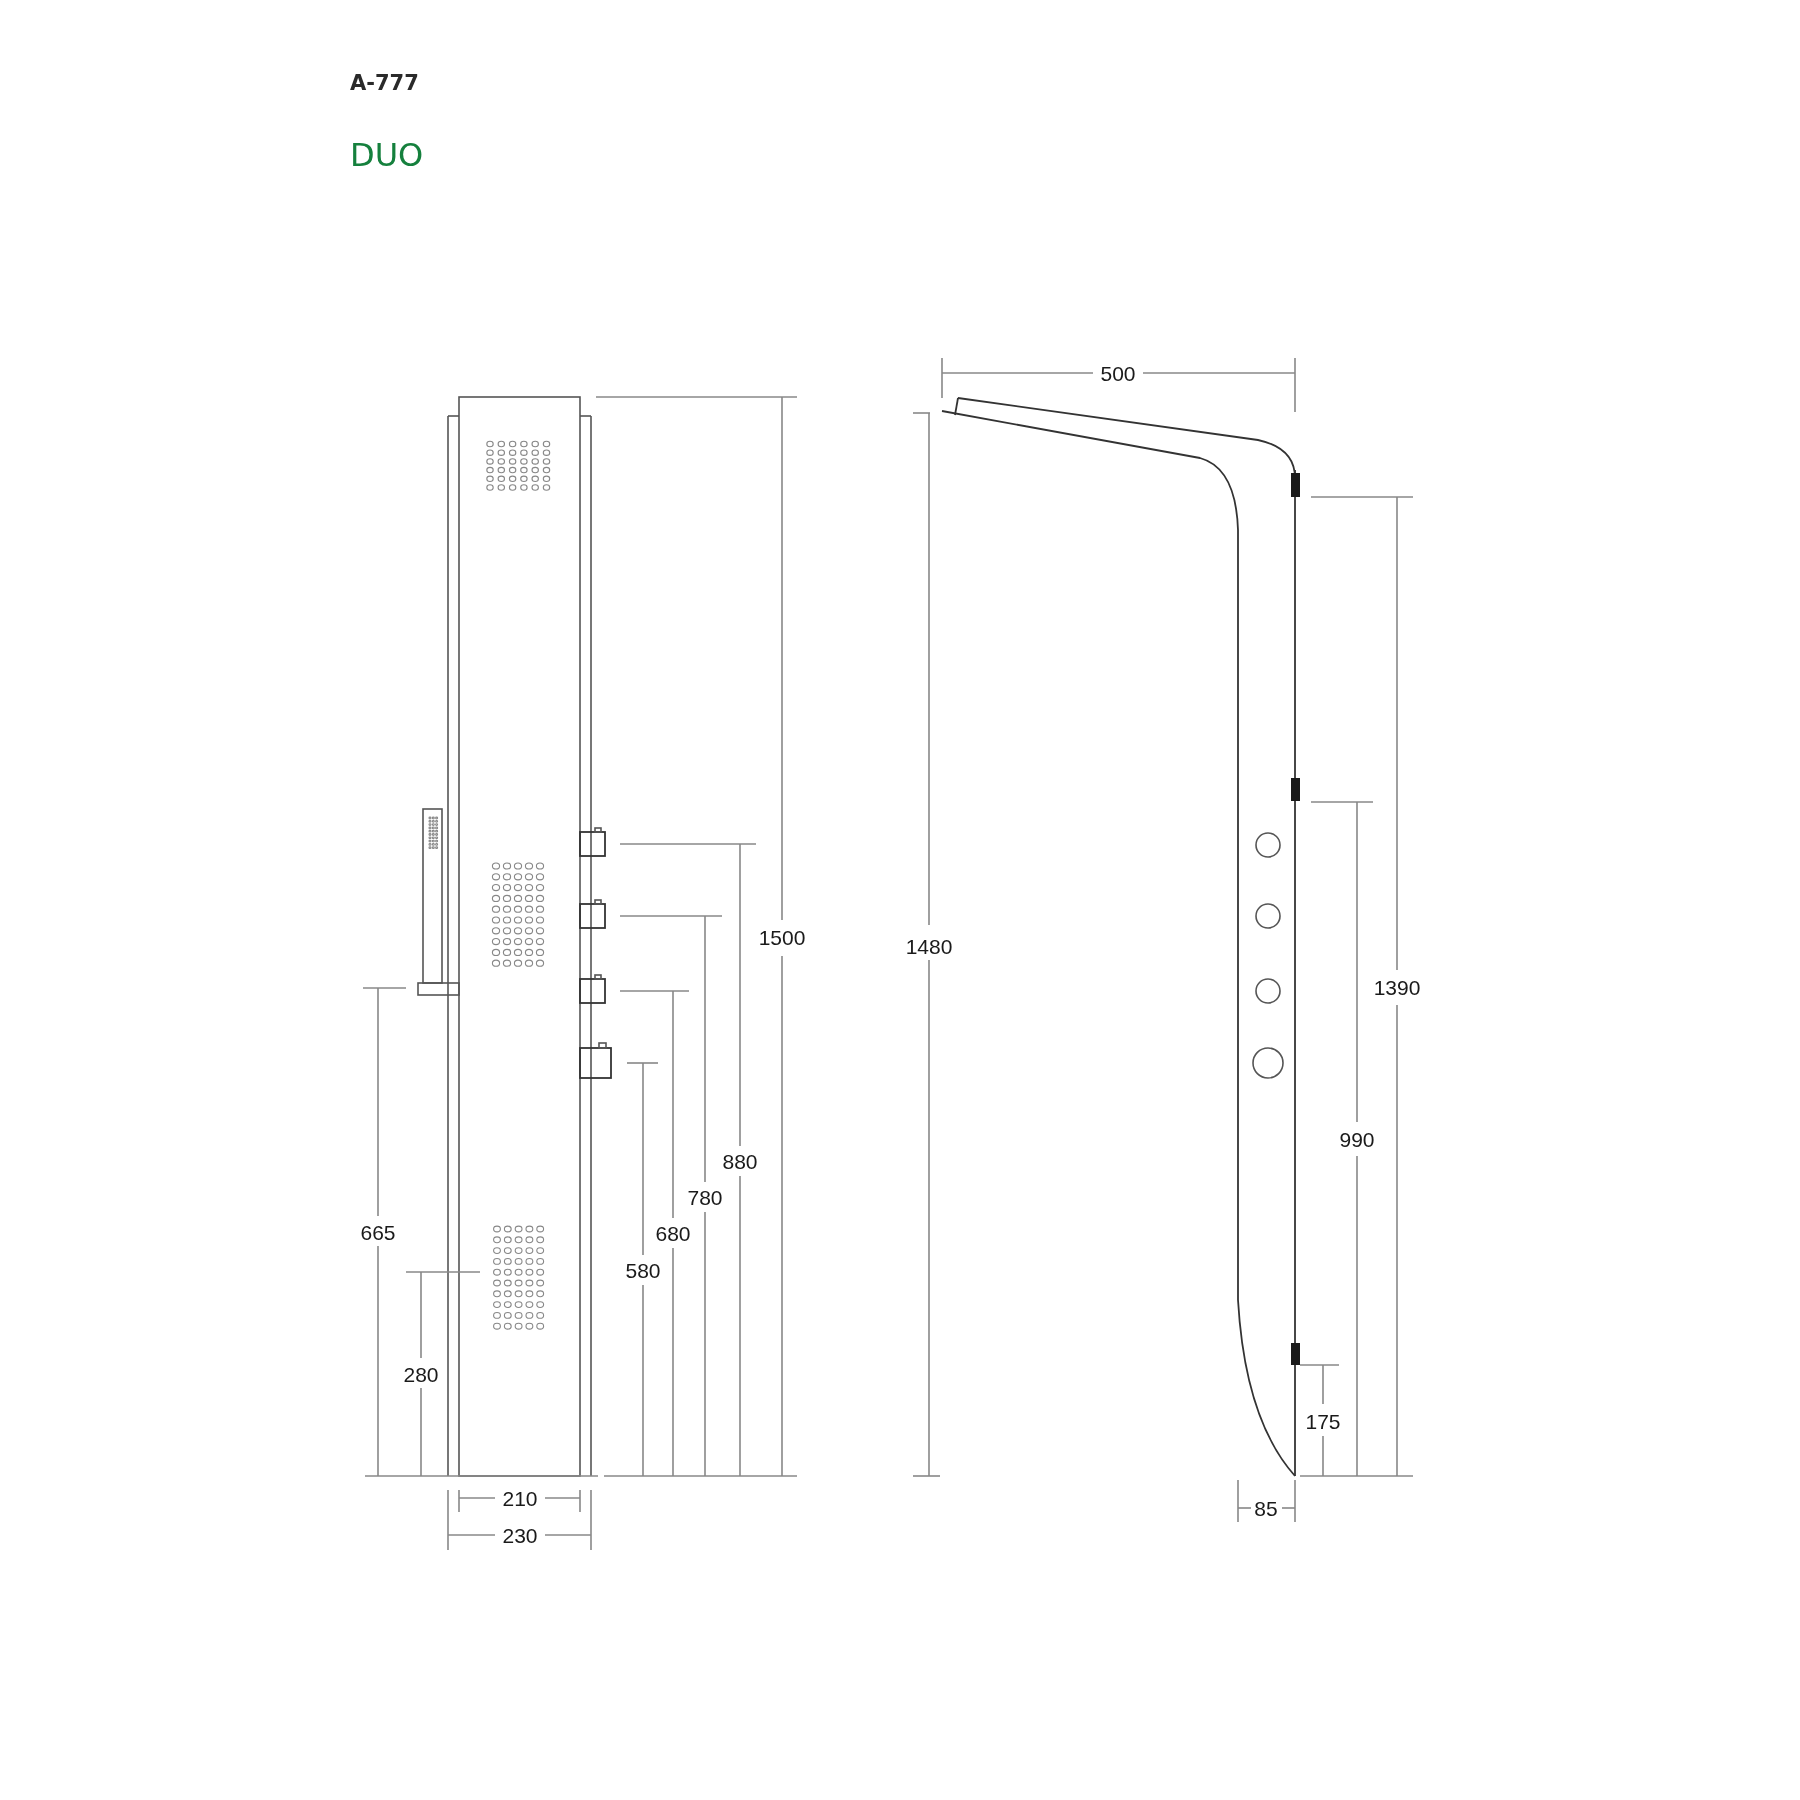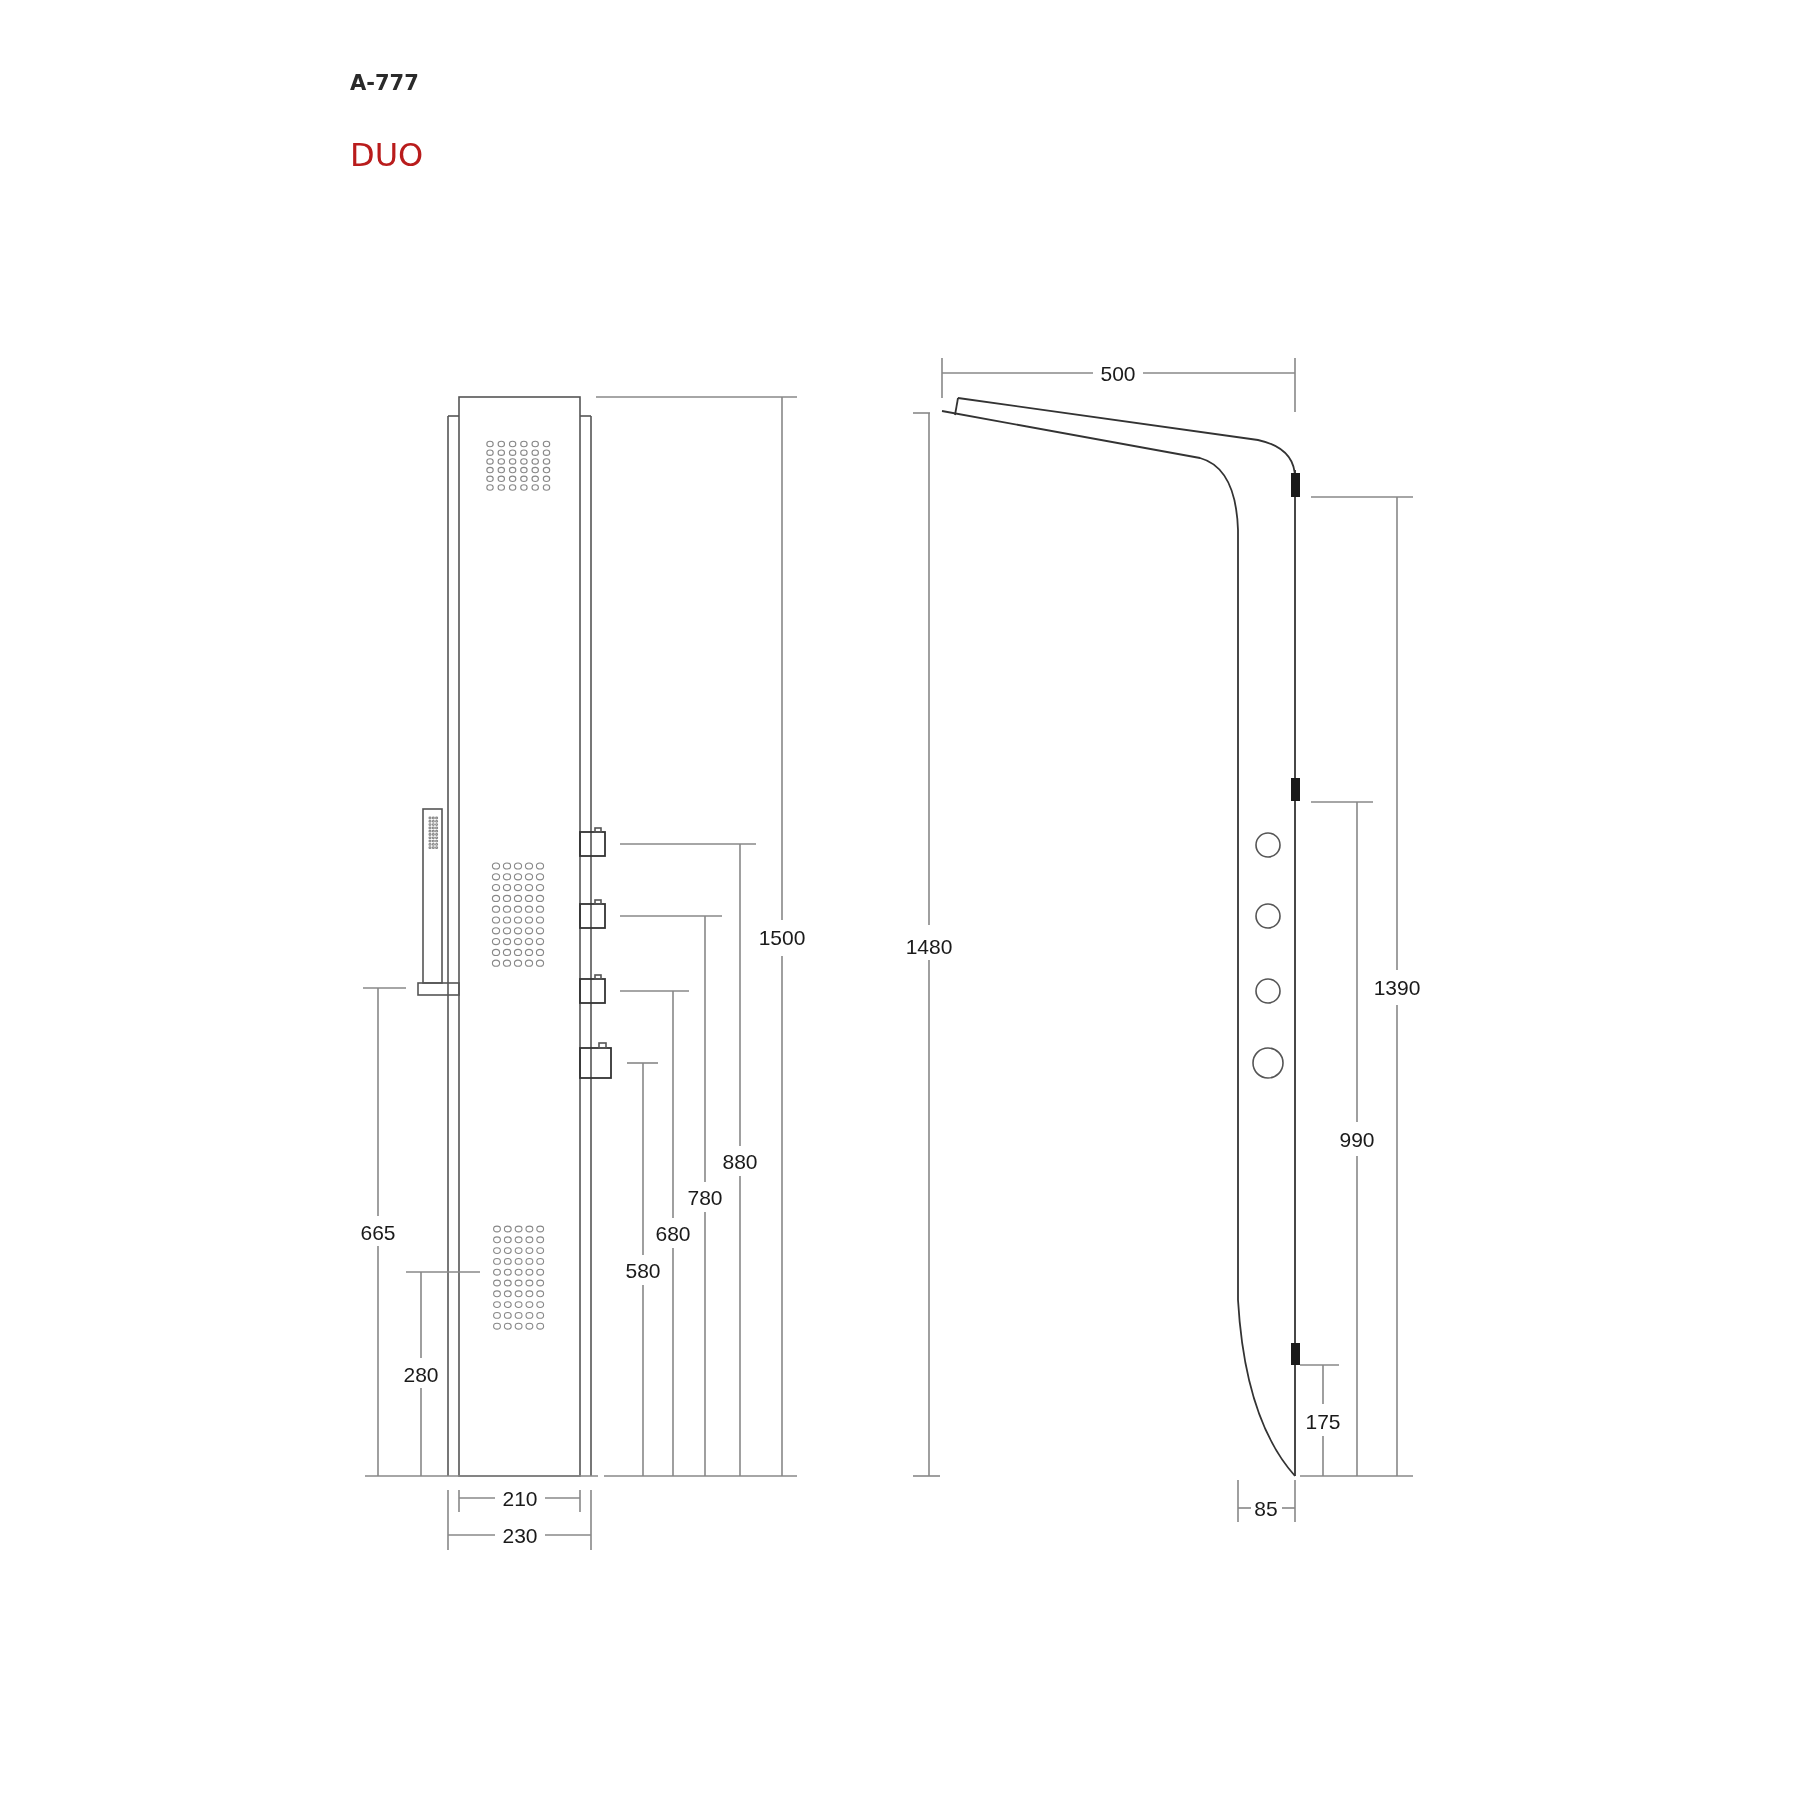--- a/index.html
+++ b/index.html
@@ -1,18 +1,18 @@
 <!DOCTYPE html>
 <html><head>
 <meta charset="utf-8">
 <style>
   html, body { margin: 0; padding: 0; background: #ffffff; }
   body { width: 1800px; height: 1800px; position: relative; overflow: hidden; font-family: "DejaVu Sans", sans-serif; }
   .title { position: absolute; left: 350px; top: 71px; font-size: 21px; font-weight: bold; color: #2a2a2a; letter-spacing: 0px; }
-  .subtitle { position: absolute; left: 350px; top: 136px; font-size: 32px; font-weight: normal; color: #b91c1c; }
+  .subtitle { position: absolute; left: 350px; top: 136px; font-size: 32px; font-weight: normal; color: #15803d; }
   svg { position: absolute; left: 0; top: 0; }
   .ln { stroke: #555; stroke-width: 1.6; fill: none; }
   .ln-dark { stroke: #333; stroke-width: 1.8; fill: none; }
   .dim { stroke: #888; stroke-width: 1.6; fill: none; }
   .dot { stroke: #888; stroke-width: 1.1; fill: none; }
   .bracket { fill: #1a1a1a; }
   .lbl { font-family: "Liberation Sans", sans-serif; font-size: 21px; fill: #1a1a1a; }
 </style>
 </head>
 <body>

